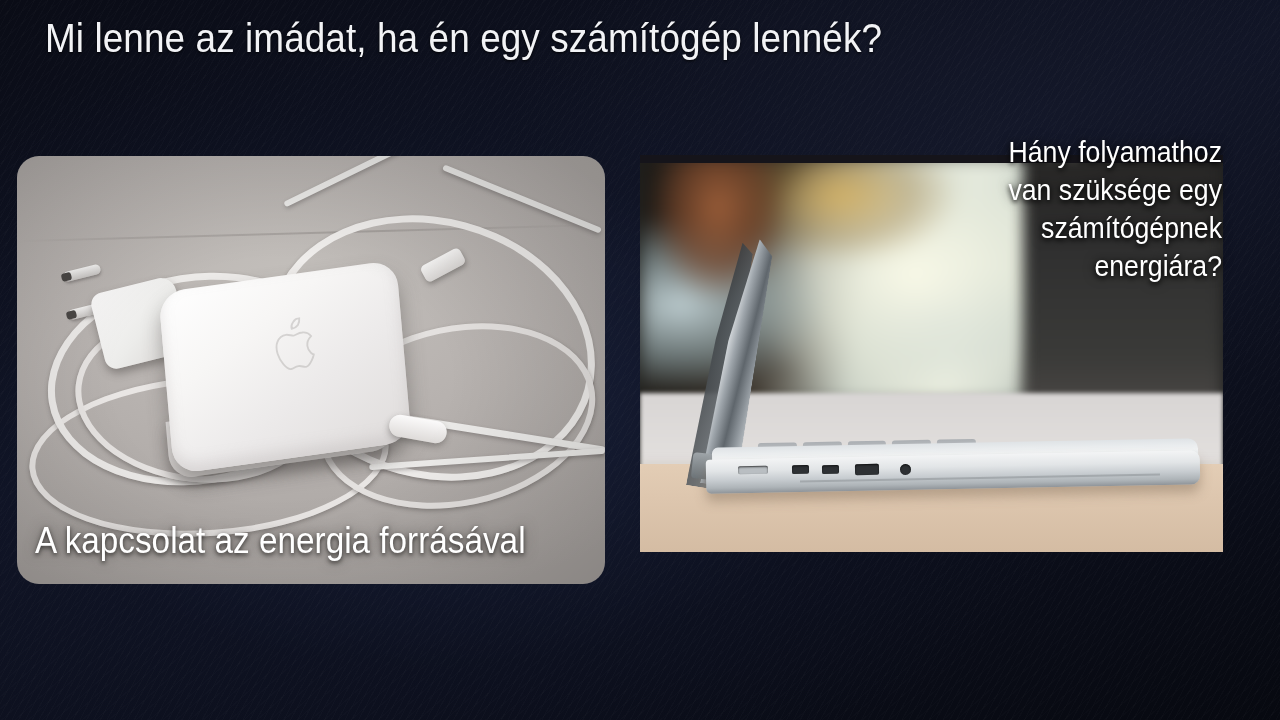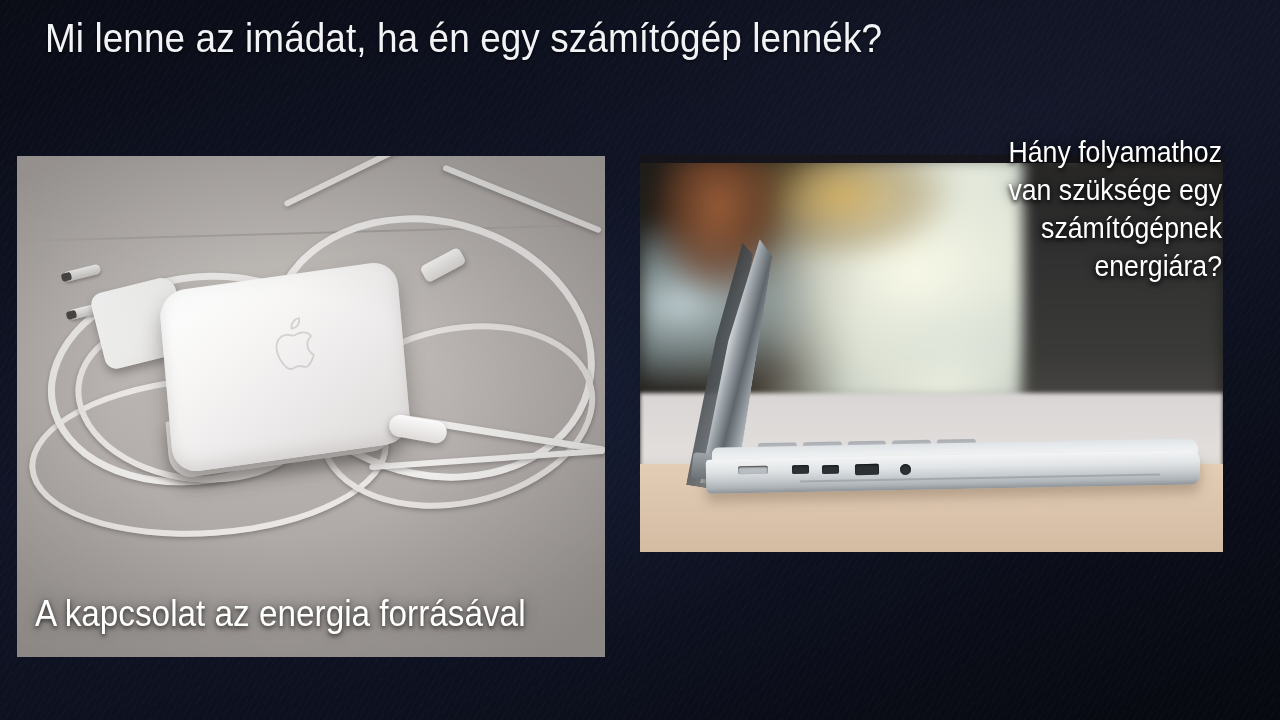--- a/index.html
+++ b/index.html
@@ -48,21 +48,21 @@
     white-space:nowrap;
     z-index:6;
   }
 
   
   .photo {
     position:absolute;
     overflow:hidden;
     z-index:3;
   }
-  #photo-left  { left:17px;  top:156px; width:588px; height:501px; }
+  #photo-left  { left:17px;  top:156px; width:588px; height:428px;border-radius:22px; }
   #photo-right { left:640px; top:155px; width:583px; height:397px; }
 
   
   .charger-scene{
     position:absolute; inset:0;
     background:
       radial-gradient(ellipse 520px 330px at 46% 30%, #c3bfbb 0%, #b8b3b0 42%, #aea9a6 74%, #a6a19e 100%);
   }
   
   .surface-seam{

